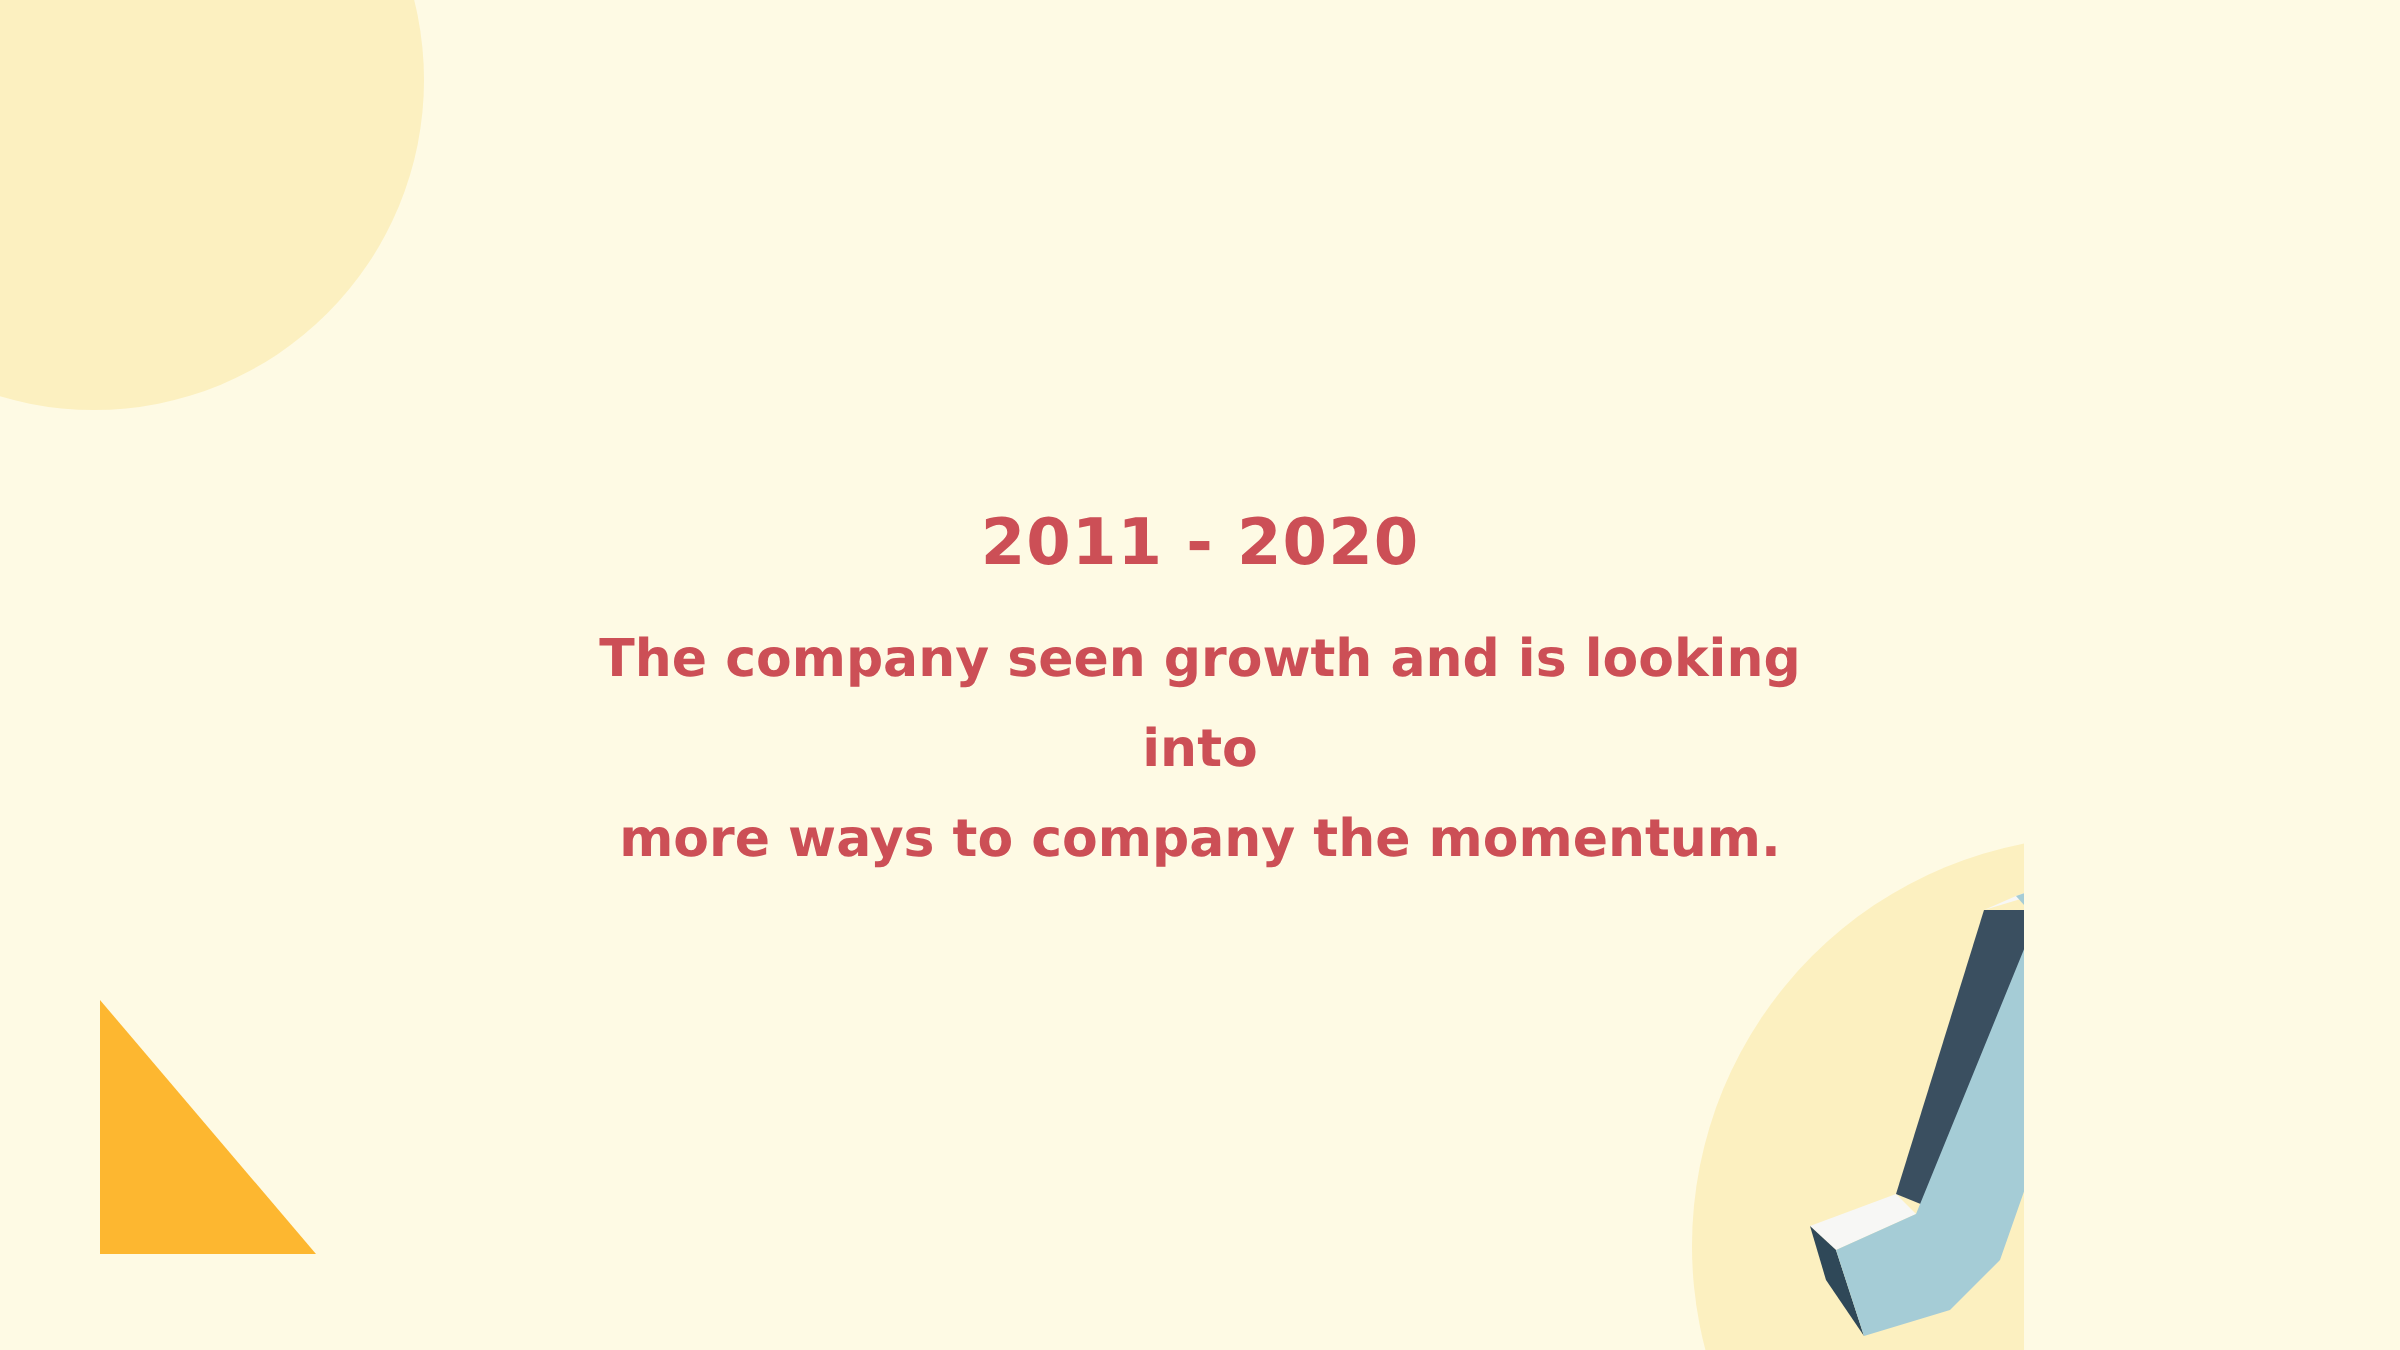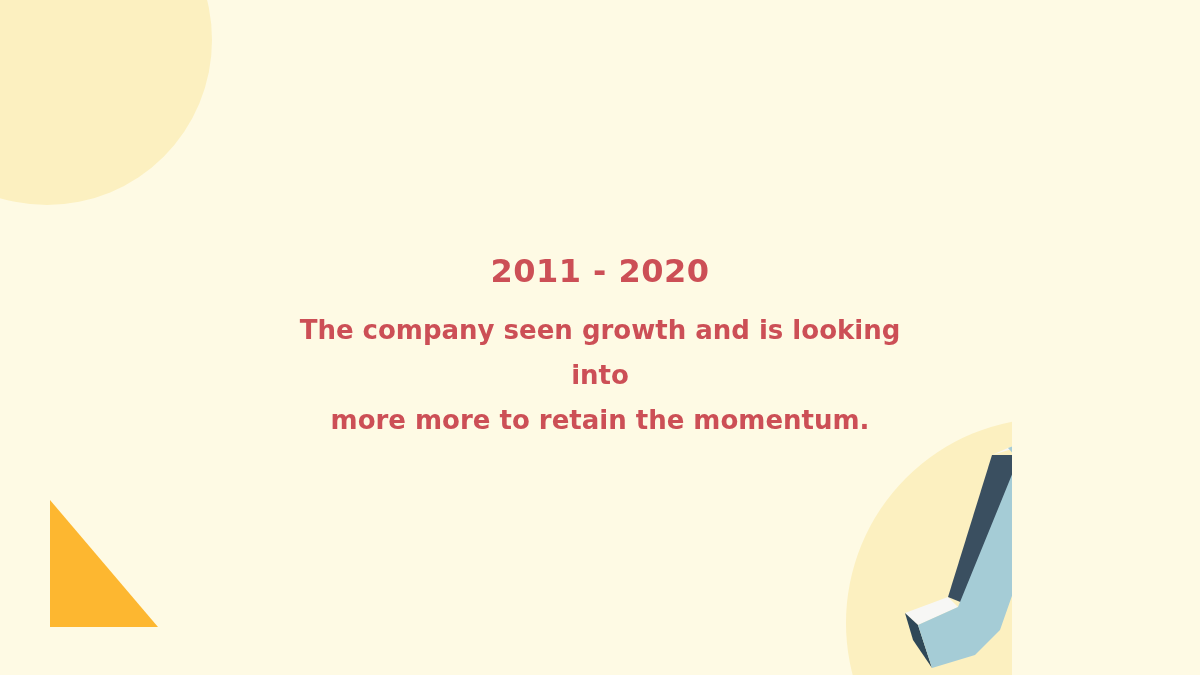--- a/index.html
+++ b/index.html
@@ -148,17 +148,17 @@
       <polygon points="278,84 290,98 268,106 272,86" fill="#2F4858"></polygon>
 
       <polygon points="246,150 290,98 268,106 252,98" fill="#A5CCD6"></polygon>
     </svg>
   </div>
 
   <div class="text-block">
     <div class="slide-title">2011 - 2020</div>
     <div class="slide-body">
       <div>The company seen growth and is looking into</div>
-      <div>more more to retain the momentum.</div>
+      <div>more ways to company the momentum.</div>
     </div>
   </div>
 
 </div>
 
 </body></html>

